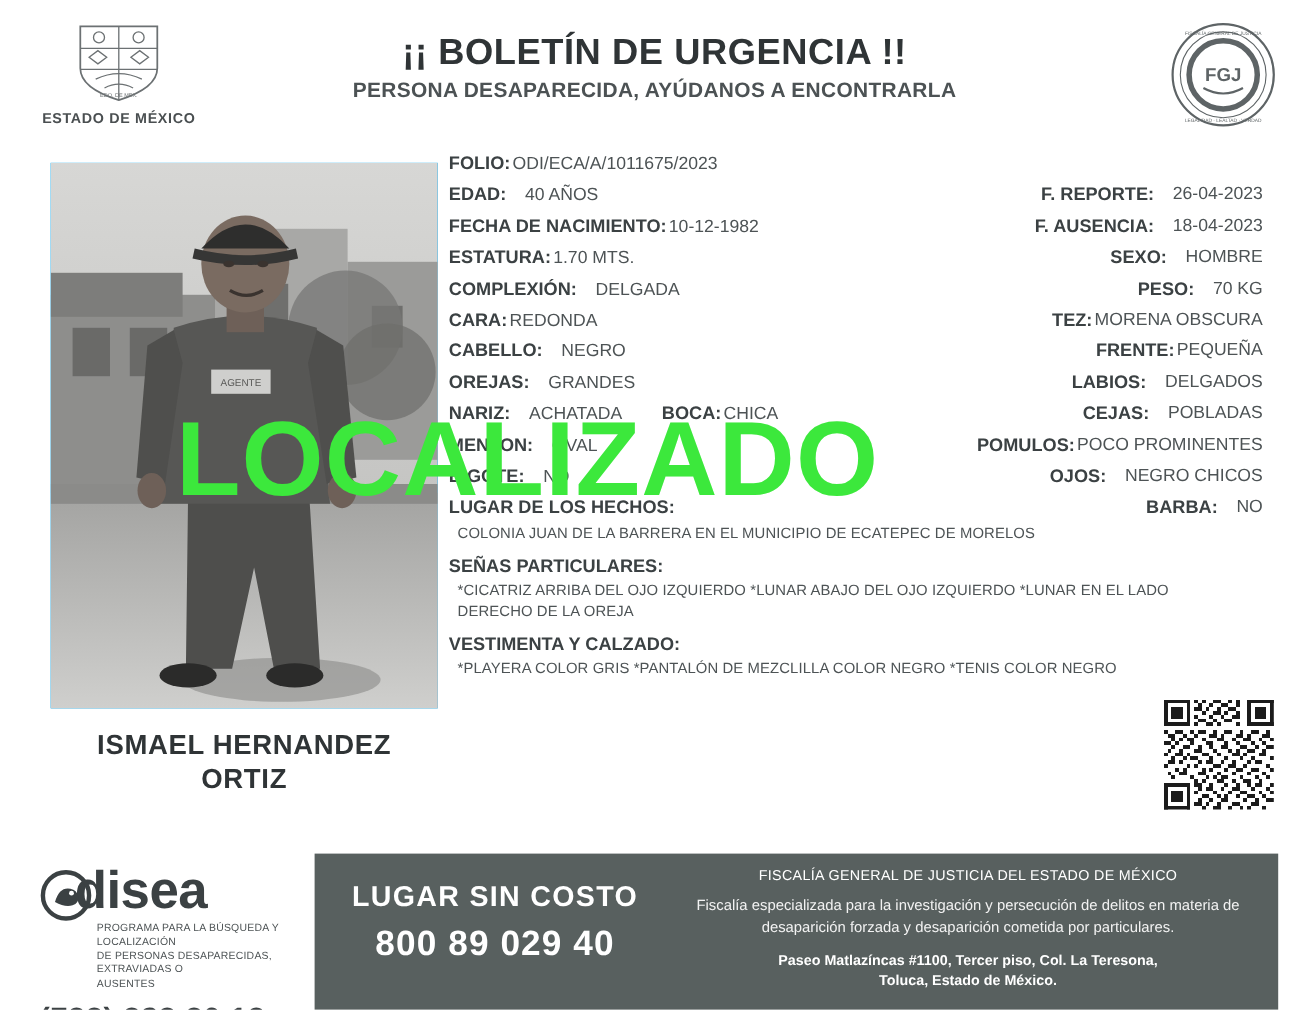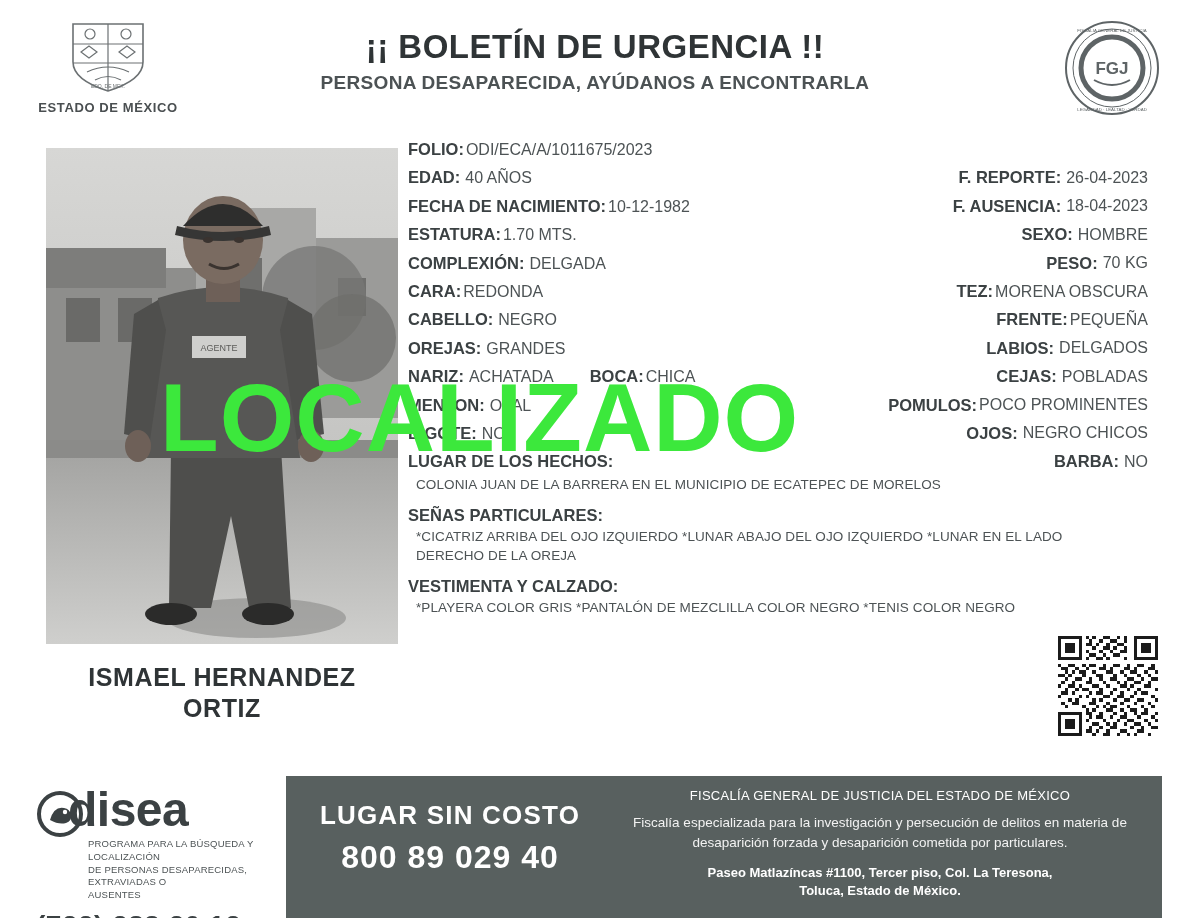--- a/index.html
+++ b/index.html
@@ -58,26 +58,26 @@
 
   
   .details {
     position:absolute; left:408px; top:140px; width:740px;
   }
   .row {
     display:flex; align-items:baseline; margin-bottom:9px;
     line-height:1.15;
   }
   .col-left { width:400px; display:flex; align-items:baseline; }
-  .col-right { flex:1; display:flex; align-items:flex-end; justify-content:flex-end; }
+  .col-right { flex:1; display:flex; align-items:flex-start; justify-content:flex-end; }
   .lbl {
     font-size:16.5px; font-weight:bold; color:#3b4143; white-space:nowrap;
   }
   .val {
-    font-size:16px; color:#4d5355; white-space:nowrap; margin-left:5px;
+    font-size:16px; color:#4d5355; white-space:nowrap; margin-left:17px;
   }
   .val.tight { margin-left:2px; }
   .inline-pair { margin-left:36px; display:flex; align-items:baseline; }
 
   .block { margin-top:4px; }
   .block .blbl { font-size:16.5px; font-weight:bold; color:#3b4143; }
   .block .btxt {
     font-size:13.5px; color:#4d5355; margin-top:3px; margin-left:8px;
     line-height:1.35; letter-spacing:0.1px;
   }

